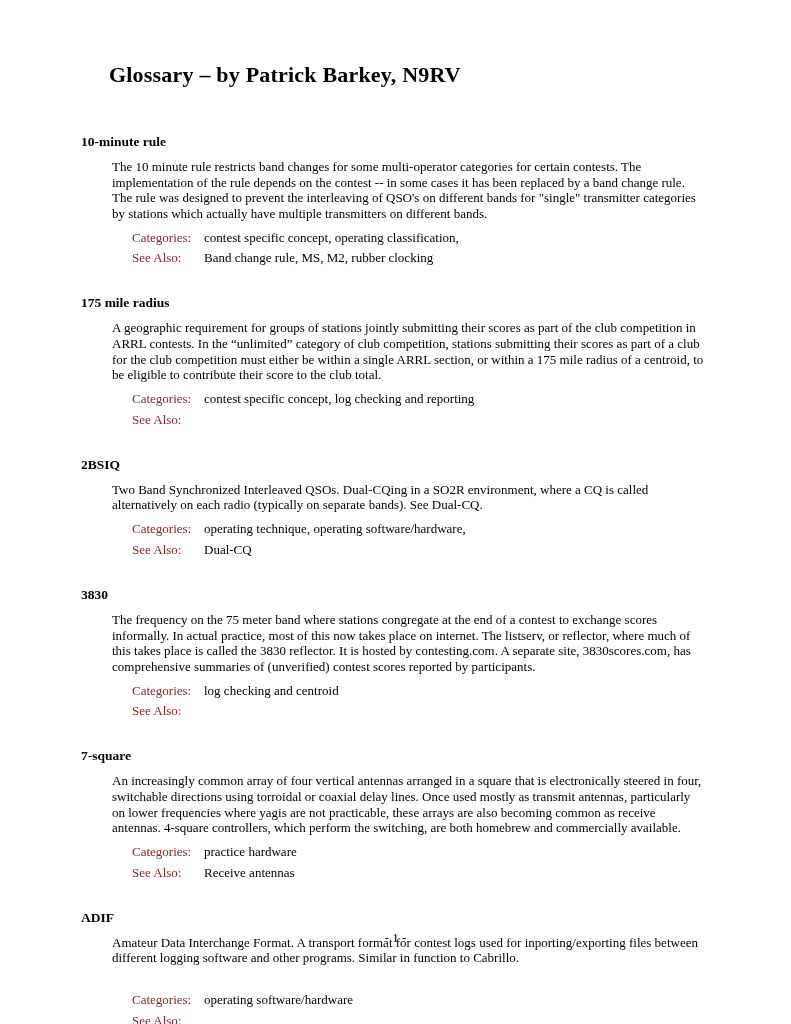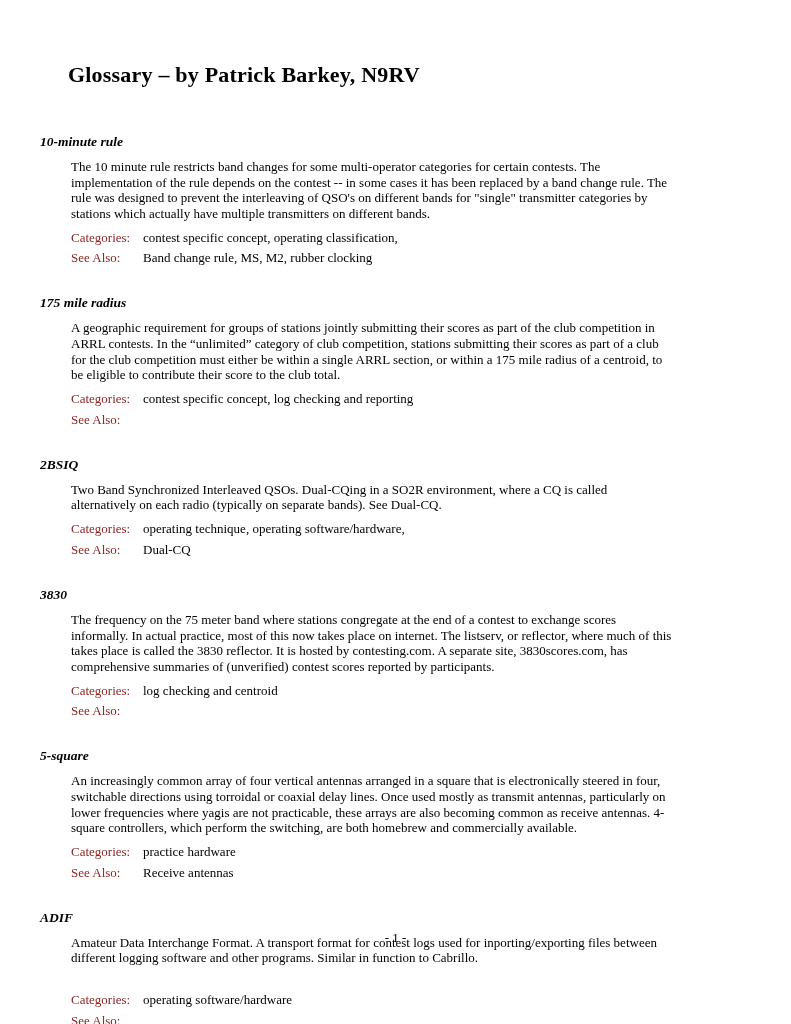--- a/index.html
+++ b/index.html
@@ -13,53 +13,53 @@
     width: 791px;
     height: 1024px;
     background: var(--bg);
     color: var(--text);
     font-family: "Liberation Serif", "DejaVu Serif", serif;
     overflow: hidden;
   }
   .page {
     width: 791px;
     height: 1024px;
-    padding: 62px 86px 0 40px;
+    padding: 62px 86px 0 81px;
     position: relative;
   }
   .doc-title {
     font-size: 22px;
     font-weight: bold;
     margin: 0 0 46px 28px;
     letter-spacing: 0.2px;
   }
   .entry { margin-bottom: 27px; }
   .entry h2 {
     font-size: 13.5px;
     font-weight: bold;
     margin: 0 0 9px 0;
-    font-style: italic;
   }
   .entry .def {
     font-size: 13px;
     line-height: 15.6px;
     margin: 0 0 6px 31px;
     max-width: 604px;
     text-align: left;
   }
   .meta-row {
     display: flex;
     margin-left: 31px;
     font-size: 13px;
     line-height: 15.5px;
     padding: 2.5px 0;
   }
   .meta-row .label {
     flex: 0 0 72px;
     color: var(--accent);
+    margin-left: 20px;
   }
   .meta-row .value {
     flex: 1;
   }
   .gap-before { margin-top: 24px; }
   .footer {
     position: absolute;
     left: 0;
     top: 930px;
     width: 791px;
@@ -120,21 +120,21 @@
       <span class="label">Categories:</span>
       <span class="value">log checking and centroid</span>
     </div>
     <div class="meta-row">
       <span class="label">See Also:</span>
       <span class="value"></span>
     </div>
   </section>
 
   <section class="entry">
-    <h2>5-square</h2>
+    <h2>7-square</h2>
     <p class="def">An increasingly common array of four vertical antennas arranged in a square that is electronically steered in four, switchable directions using torroidal or coaxial delay lines.  Once used mostly as transmit antennas, particularly on lower frequencies where yagis are not practicable, these arrays are also becoming common as receive antennas.  4-square controllers, which perform the switching, are both homebrew and commercially available.</p>
     <div class="meta-row">
       <span class="label">Categories:</span>
       <span class="value">practice hardware</span>
     </div>
     <div class="meta-row">
       <span class="label">See Also:</span>
       <span class="value">Receive antennas</span>
     </div>
   </section>

